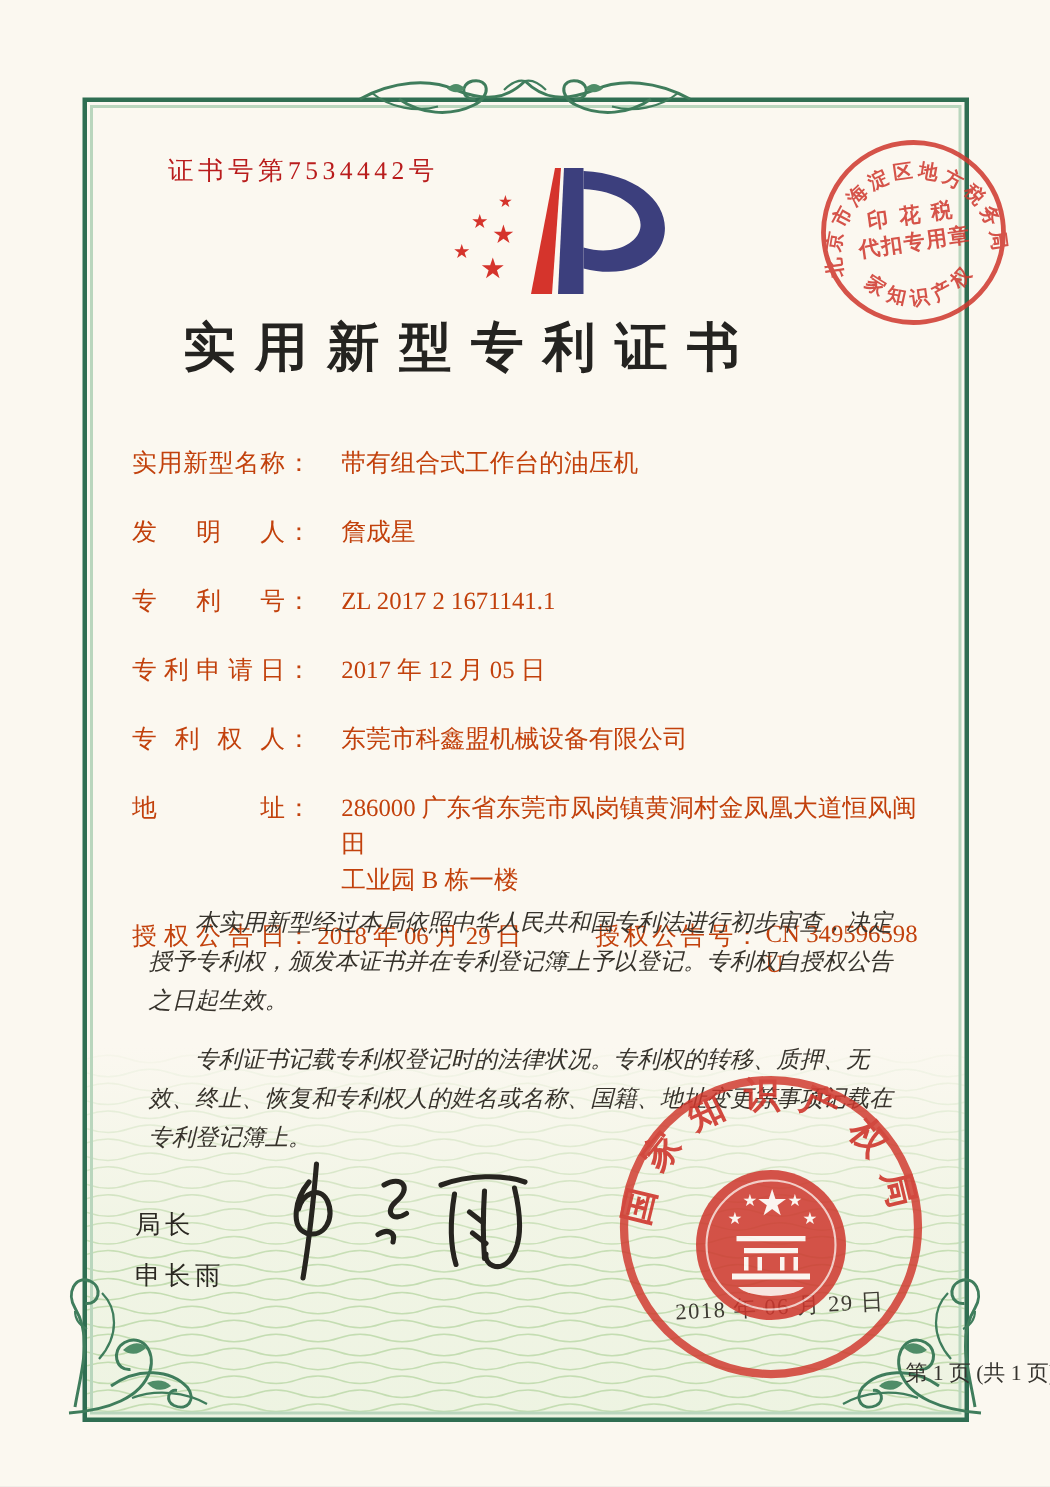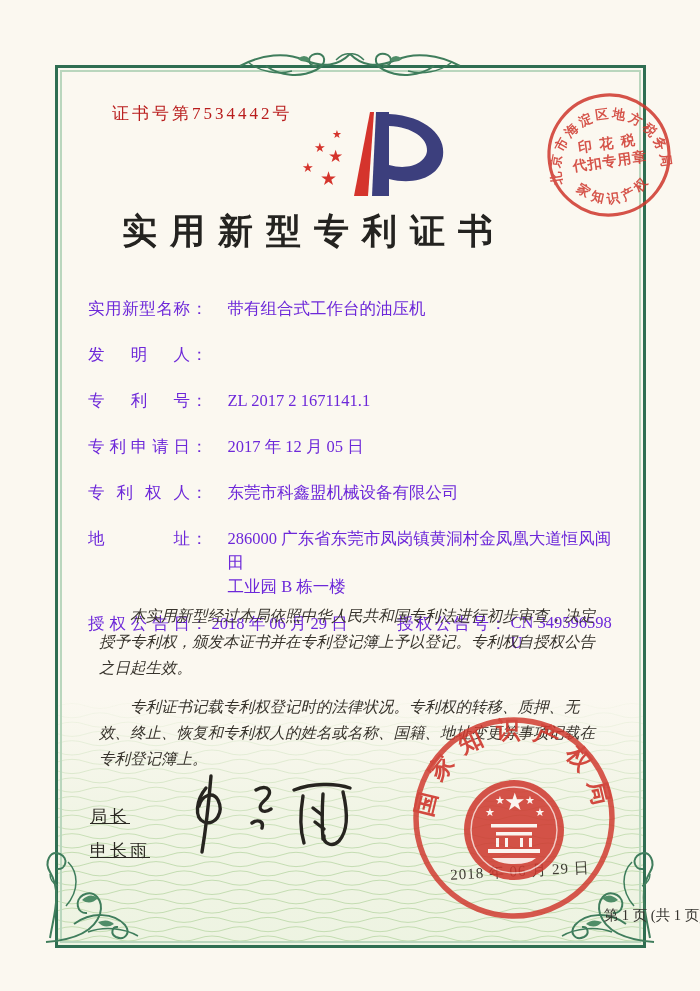--- a/index.html
+++ b/index.html
@@ -3,35 +3,35 @@
 <meta charset="utf-8">
 <style>
   html,body{margin:0;padding:0;background:#e8e6df;}
   .page{position:relative;width:700px;height:991px;background:#fbf8f0;overflow:hidden;
         font-family:"Liberation Serif","DejaVu Serif",serif;color:#2c2a26;}
   .frame{position:absolute;left:55px;top:65px;width:585px;height:877px;border:3px solid #2f6e52;}
   .frame-inner{position:absolute;left:2px;top:2px;right:2px;bottom:2px;border:2px solid #b9d6bd;}
   .cert-no{position:absolute;left:88px;top:102px;font-size:17px;letter-spacing:3px;color:#b91c1c;margin-left:24px;}
   .title{position:absolute;left:0;top:208px;width:628px;text-align:center;font-size:35px;
          font-weight:600;letter-spacing:13px;color:#242320;}
-  .fields{position:absolute;left:88px;top:297px;width:525px;font-size:16.5px;color:#6d28d9;}
+  .fields{position:absolute;left:88px;top:297px;width:525px;font-size:16.5px;color:#c2410c;}
   .frow{display:flex;margin-bottom:22px;line-height:24px;}
   .frow.addr{margin-bottom:14px;}
   .flabel{width:102px;text-align:justify;text-align-last:justify;flex:0 0 102px;}
   .fcolon{margin:0 4px 0 1px;}
   .fvalue{flex:1;white-space:pre-line;margin-left:16px;}
   .grant-row{display:flex;}
   .grant-left{display:flex;width:330px;}
   .grant-right{display:flex;}
   .grant-right .flabel{width:92px;flex:0 0 92px;}
   .paras{position:absolute;left:86px;top:590px;width:532px;font-size:15.5px;line-height:26px;
          color:#37332c;font-style:italic;}
   .paras p{margin:13px;text-indent:2em;}
   .director{position:absolute;left:90px;top:800px;font-family:"Liberation Sans","DejaVu Sans",sans-serif;
-            font-size:17px;color:#2b2822;letter-spacing:3px;line-height:34px;font-weight:500;text-decoration:underline;}
+            font-size:17px;color:#2b2822;letter-spacing:3px;line-height:34px;font-weight:500;}
   .sig{position:absolute;left:172px;top:768px;}
   .seal-date{position:absolute;left:415px;top:862px;width:210px;text-align:center;font-size:15px;
              letter-spacing:1px;color:#3e3b33;transform:rotate(-3deg);}
   .footer{position:absolute;left:4px;top:906px;width:700px;text-align:right;font-size:14.5px;color:#35332e;}
   .waves{position:absolute;left:58px;top:698px;}
   .ornaments{position:absolute;left:0;top:0;}
   .logo{position:absolute;left:292px;top:96px;}
   .tax-stamp{position:absolute;left:540px;top:86px;transform:rotate(-8deg);opacity:.85;}
   .big-seal{position:absolute;left:408px;top:712px;opacity:.9;}
 </style>
@@ -152,20 +152,21 @@
 
   <div class="fields">
     <div class="frow">
       <span class="flabel">实用新型名称</span>
         <span class="fcolon">：</span>
         <span class="fvalue">带有组合式工作台的油压机</span>
     </div>
     <div class="frow">
       <span class="flabel">发明人</span>
         <span class="fcolon">：</span>
+        <span class="fvalue">詹成星</span>
     </div>
     <div class="frow">
       <span class="flabel">专利号</span>
         <span class="fcolon">：</span>
         <span class="fvalue">ZL 2017 2 1671141.1</span>
     </div>
     <div class="frow">
       <span class="flabel">专利申请日</span>
         <span class="fcolon">：</span>
         <span class="fvalue">2017 年 12 月 05 日</span>

